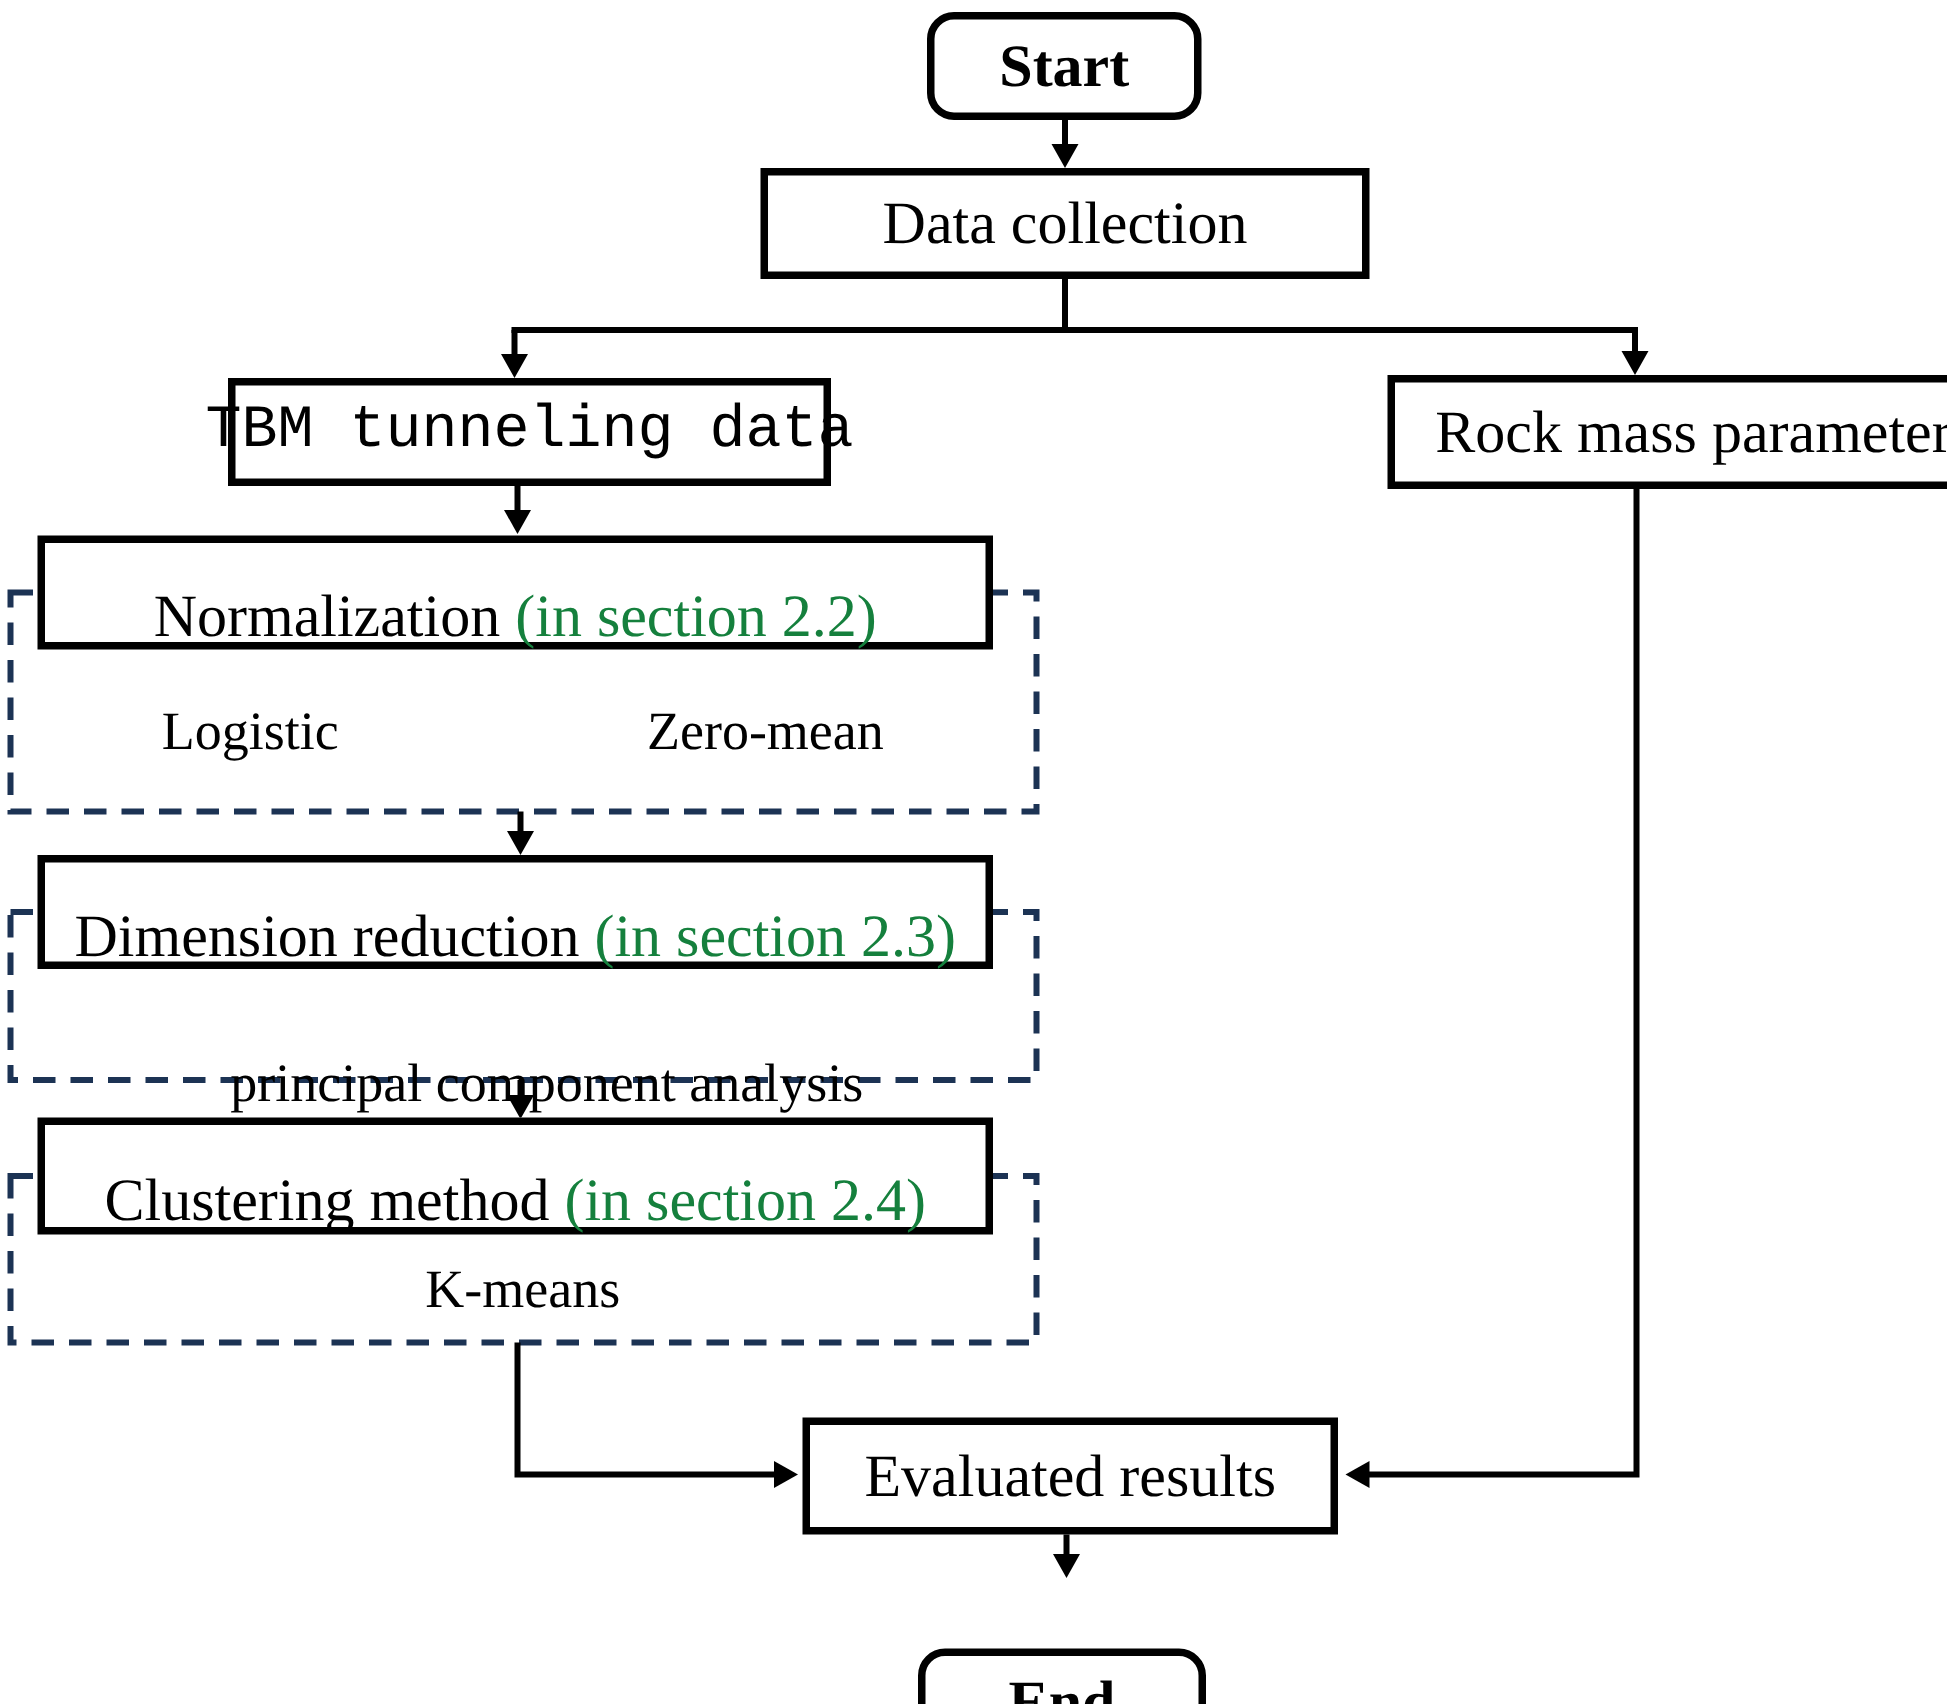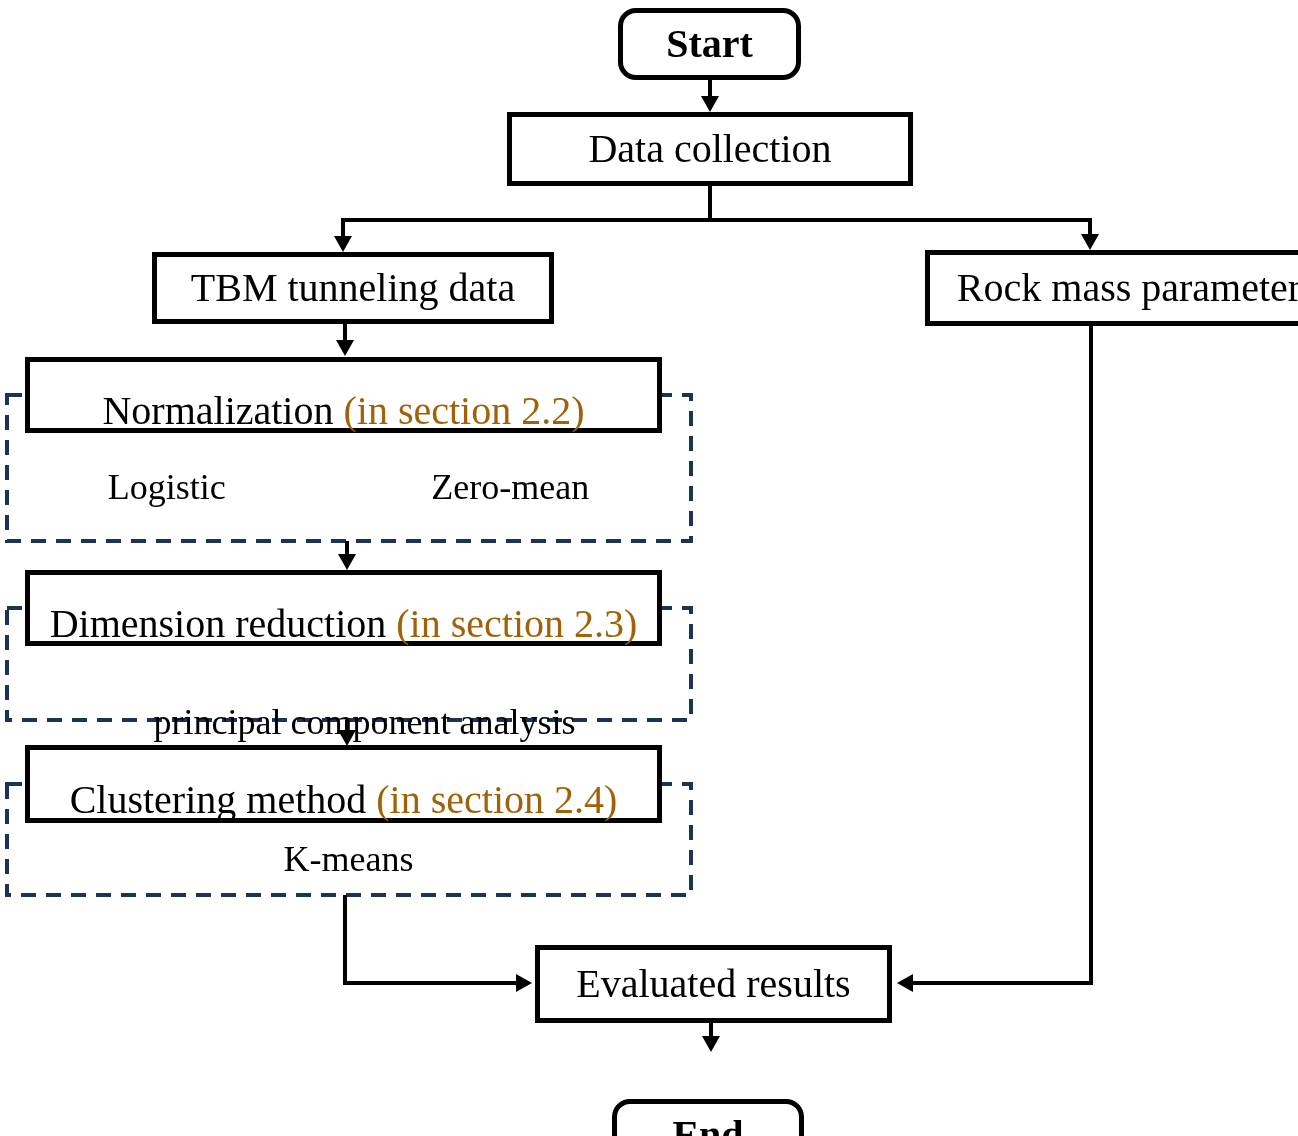--- a/index.html
+++ b/index.html
@@ -28,21 +28,21 @@
     font-size: 40px;
     line-height: 1.1;
     white-space: nowrap;
   }
   .box.rounded {
     border-radius: 18px;
     border-width: 5px;
     font-weight: bold;
   }
   .label-gap { display: inline-flex; gap: 10px; margin-top: 32px; }
-  .red { color: #a16207; }
+  .red { color: #15803d; }
   .methods {
     position: absolute;
     box-sizing: border-box;
     display: flex;
     align-items: center;
     justify-content: space-around;
     font-size: 36px;
     line-height: 1.0;
     text-align: center;
   }
@@ -88,21 +88,21 @@
   </svg>
 
   <div class="box rounded" style="left:618px; top:8px; width:183px; height:72px;">
     <span>Start</span>
   </div>
 
   <div class="box" style="left:507px; top:112px; width:406px; height:74px;">
     <span>Data collection</span>
   </div>
 
-  <div class="box" style="left:152px; top:252px; width:402px; height:72px;">
+  <div class="box" style="left:152px; top:252px; width:402px; height:72px;font-family:Liberation Mono, monospace;">
     <span>TBM tunneling data</span>
   </div>
 
   <div class="box" style="left:925px; top:250px; width:408px; height:76px;">
     <span>Rock mass parameter</span>
   </div>
 
   <div class="box" style="left:25px; top:357px; width:637px; height:76px;">
     <span class="label-gap">
       <span>Normalization</span>

